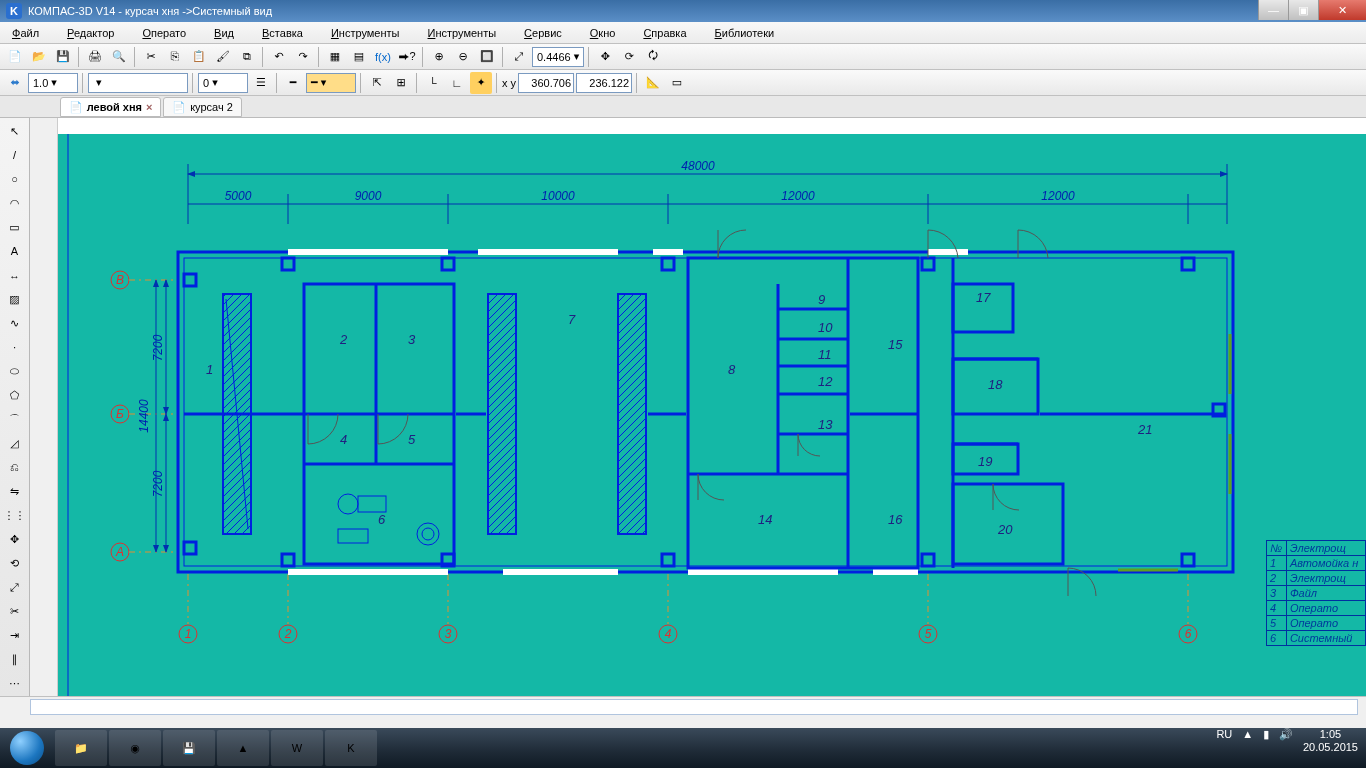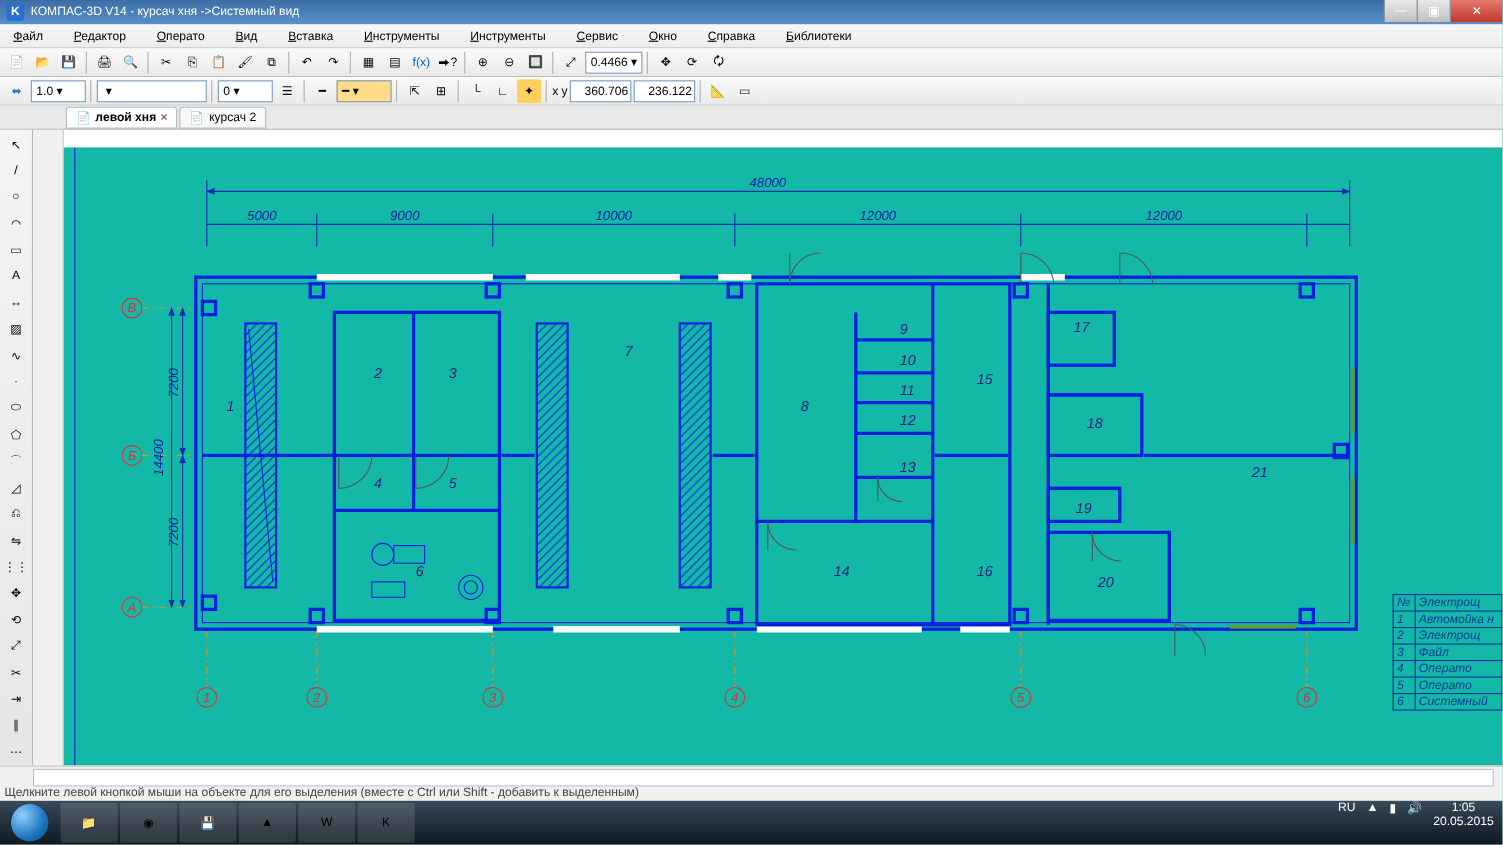--- a/index.html
+++ b/index.html
@@ -409,21 +409,20 @@
               <td>Системный</td>
             </tr>
       </tbody>
         </table>
     </div>
   </div>
 </div>
 
 <div class="statusbar">
   <div class="status-input"></div>
-  <div class="status-hint">Щелкните левой кнопкой мыши на объекте для его выделения (вместе с Ctrl или Shift - добавить к выделенным)</div>
 </div>
 
 <div class="taskbar">
   <div class="start-orb">
       <div class="orb"></div>
     </div>
   <div class="task-btn active">📁</div>
   <div class="task-btn active">◉</div>
   <div class="task-btn active">💾</div>
   <div class="task-btn active">▲</div>

